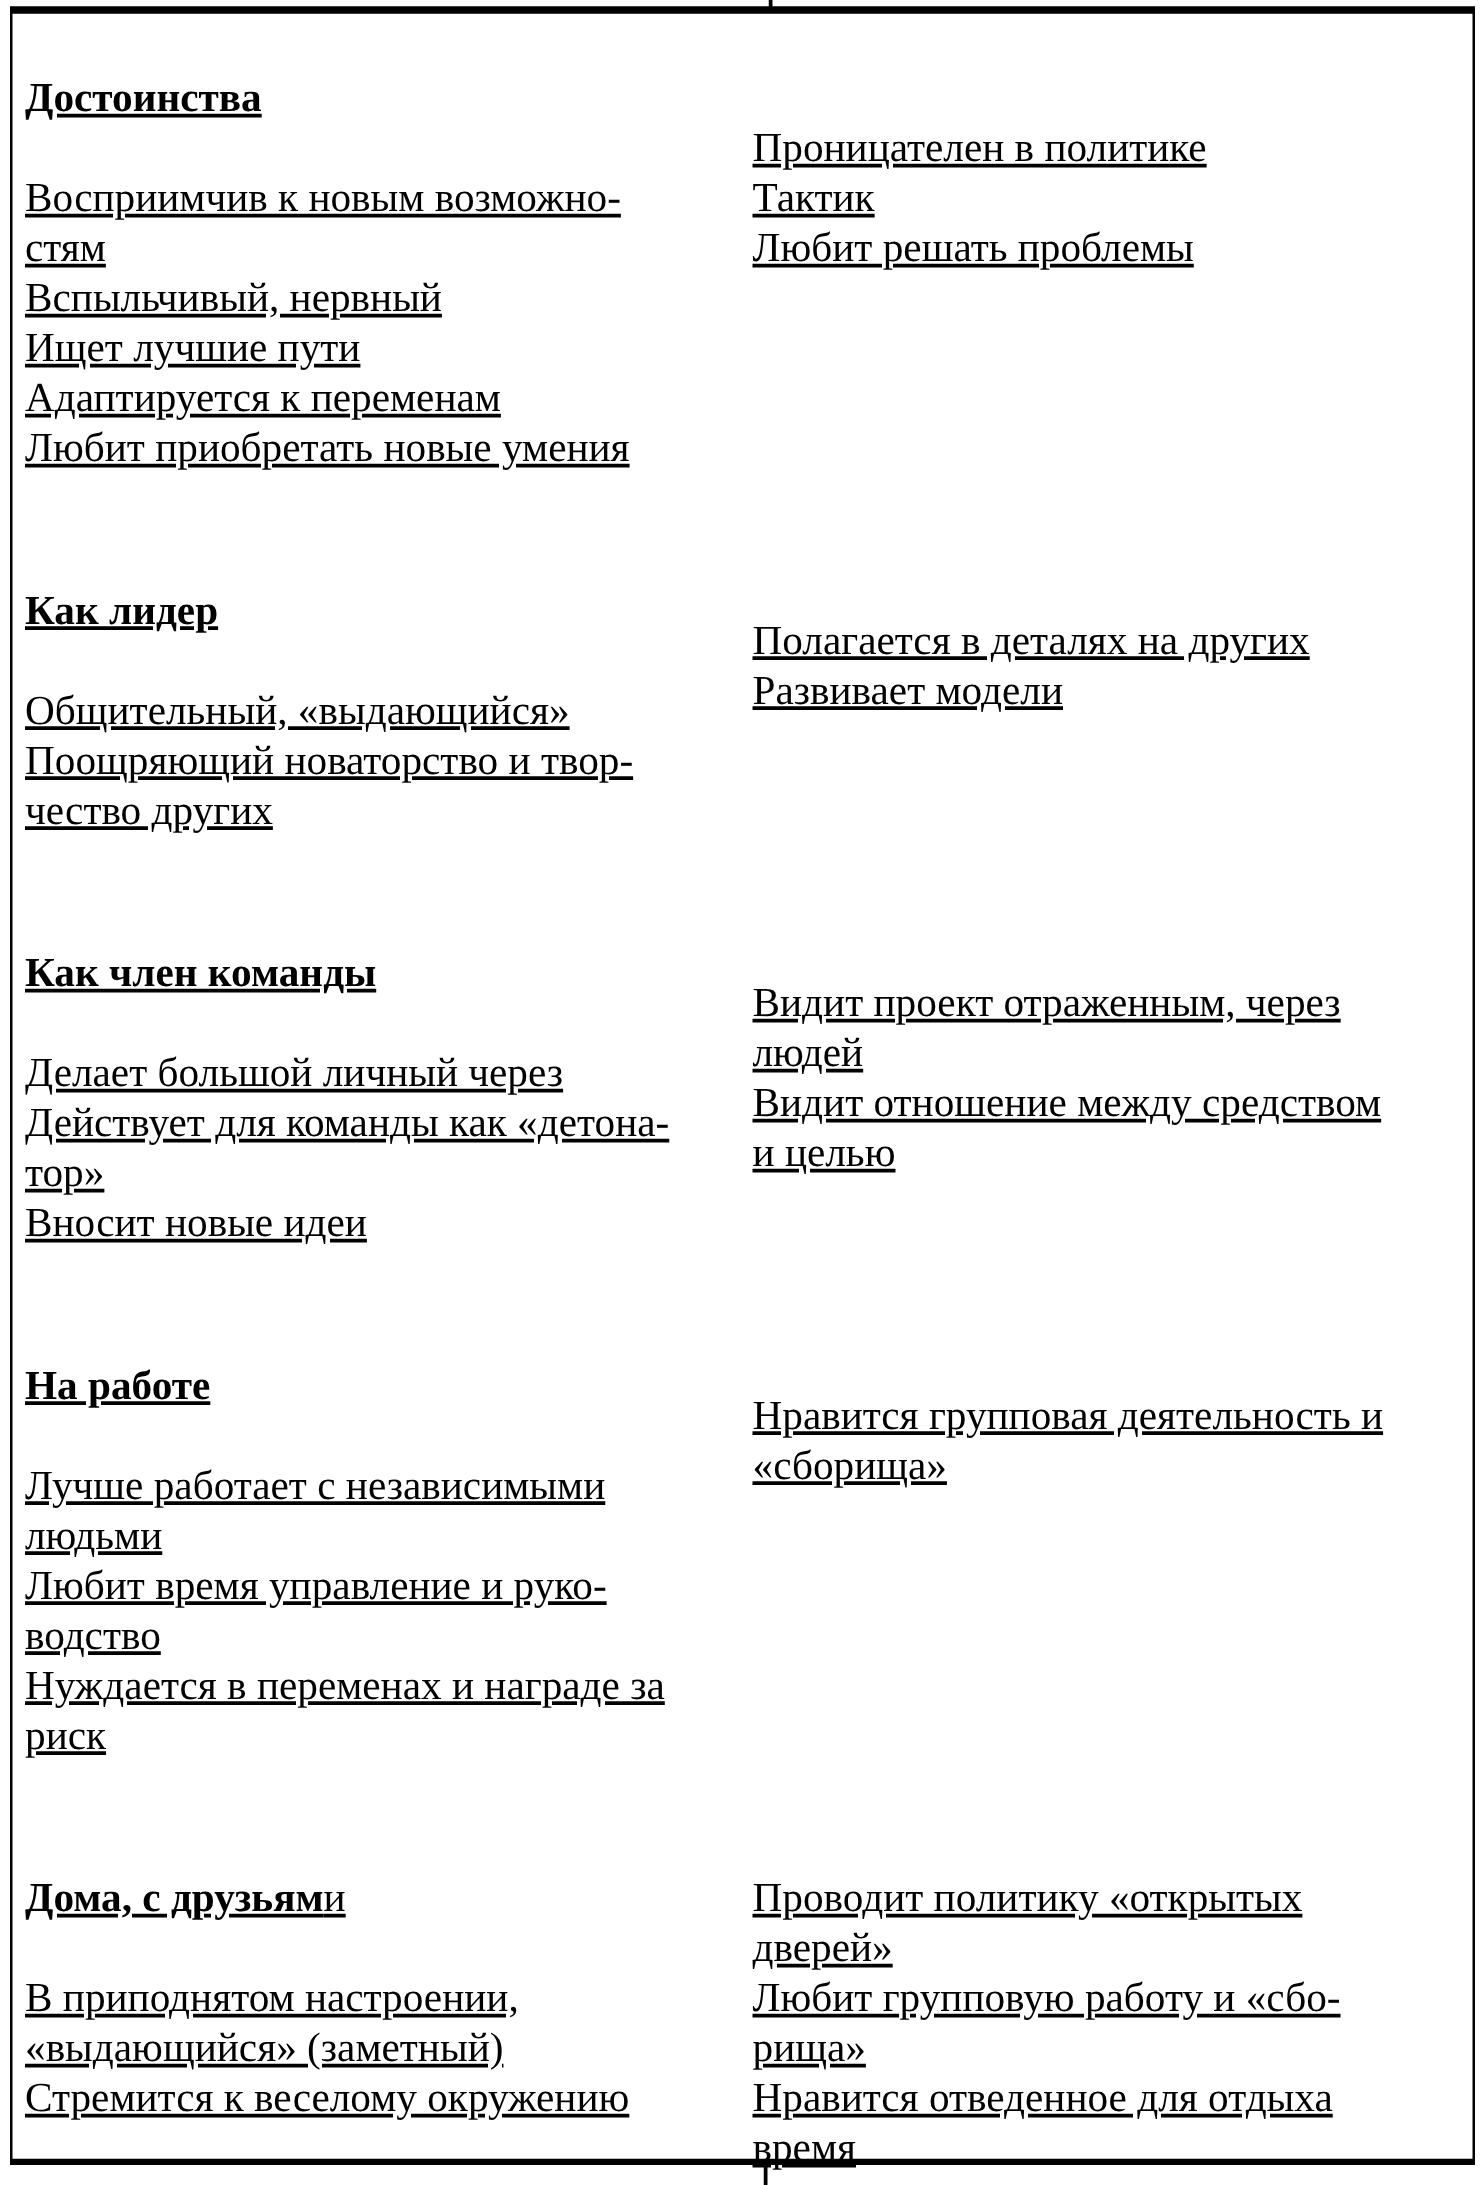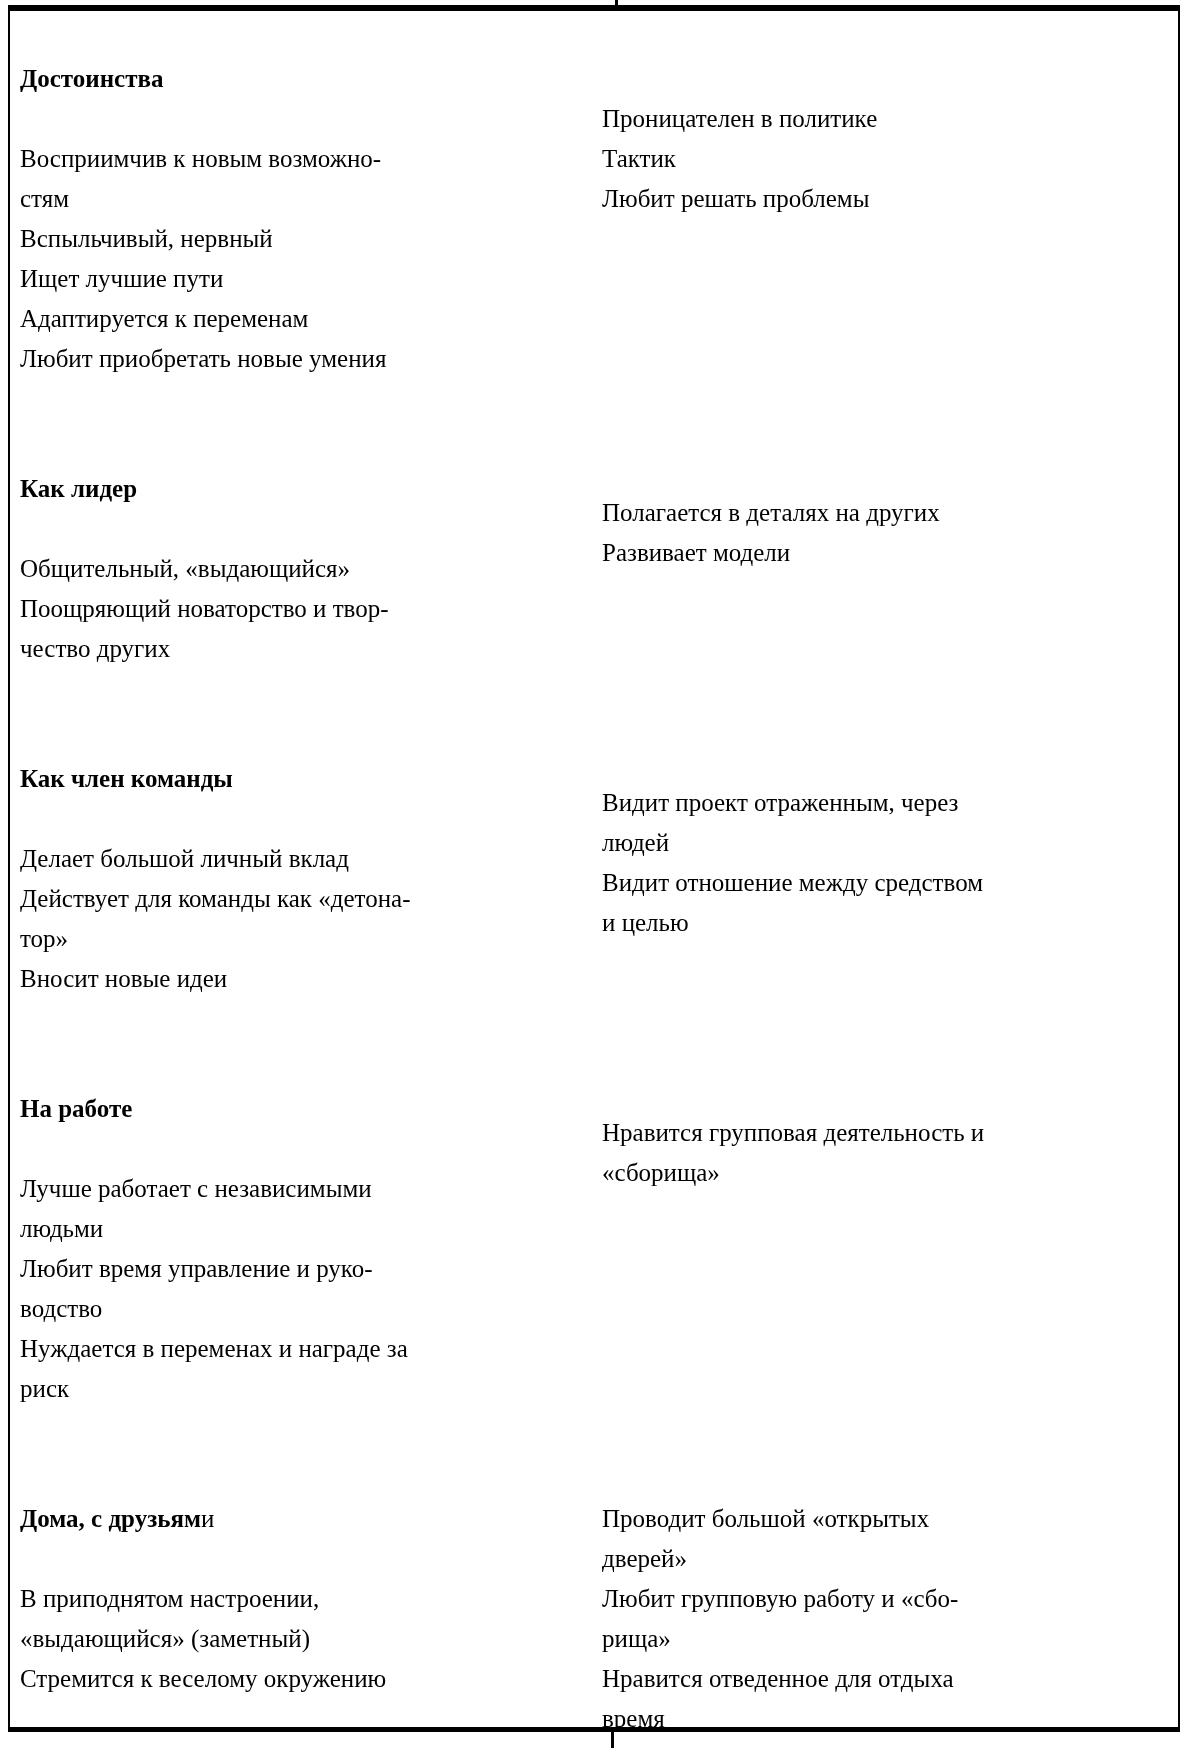--- a/index.html
+++ b/index.html
@@ -26,23 +26,24 @@
     border-width: 6px 2px 5px 2px;
     box-sizing: border-box;
     padding: 8px 8px 0 10px;
   }
   .sec {
     display: grid;
     grid-template-columns: 572px 1fr;
     margin-bottom: 10px;
   }
   .cell {
-    font-size: 25px;
+    font-size: 33px;
     line-height: 40px;
     white-space: pre-line;
+    text-decoration: underline;
   }
   .cell-right { padding-left: 10px; }
   .heading {
     font-weight: bold;
     white-space: pre-line;
   }
   .heading .suffix { font-weight: normal; }
   .trait { white-space: pre-line; }
   
   .off-line   { padding-top: 40px; }   
@@ -80,21 +81,21 @@
 чество других</div></div>
     </div>
     <div class="cell cell-right off-mid">
       <div><div class="trait">Полагается в деталях на других</div><div class="trait">Развивает модели</div></div>
     </div>
   </div>
 
   <div class="sec">
     <div class="cell cell-left">
       <div class="heading"><span>Как член команды</span></div>
-      <div><div class="trait">Делает большой личный вклад</div><div class="trait">Действует для команды как «детона-
+      <div><div class="trait">Делает большой личный через</div><div class="trait">Действует для команды как «детона-
 тор»</div><div class="trait">Вносит новые идеи</div></div>
     </div>
     <div class="cell cell-right off-mid">
       <div><div class="trait">Видит проект отраженным, через
 людей</div><div class="trait">Видит отношение между средством
 и целью</div></div>
     </div>
   </div>
 
   <div class="sec">
@@ -111,21 +112,21 @@
     </div>
   </div>
 
   <div class="sec">
     <div class="cell cell-left">
       <div class="heading"><span>Дома, с друзьям</span><span class="suffix">и</span></div>
       <div><div class="trait">В приподнятом настроении,
 «выдающийся» (заметный)</div><div class="trait">Стремится к веселому окружению</div></div>
     </div>
     <div class="cell cell-right off-none">
-      <div><div class="trait">Проводит большой «открытых
+      <div><div class="trait">Проводит политику «открытых
 дверей»</div><div class="trait">Любит групповую работу и «сбо-
 рища»</div><div class="trait">Нравится отведенное для отдыха
 время</div></div>
     </div>
   </div>
 
 </div>
 
 <div class="tick tick-top"></div>
 <div class="tick tick-bottom"></div>

